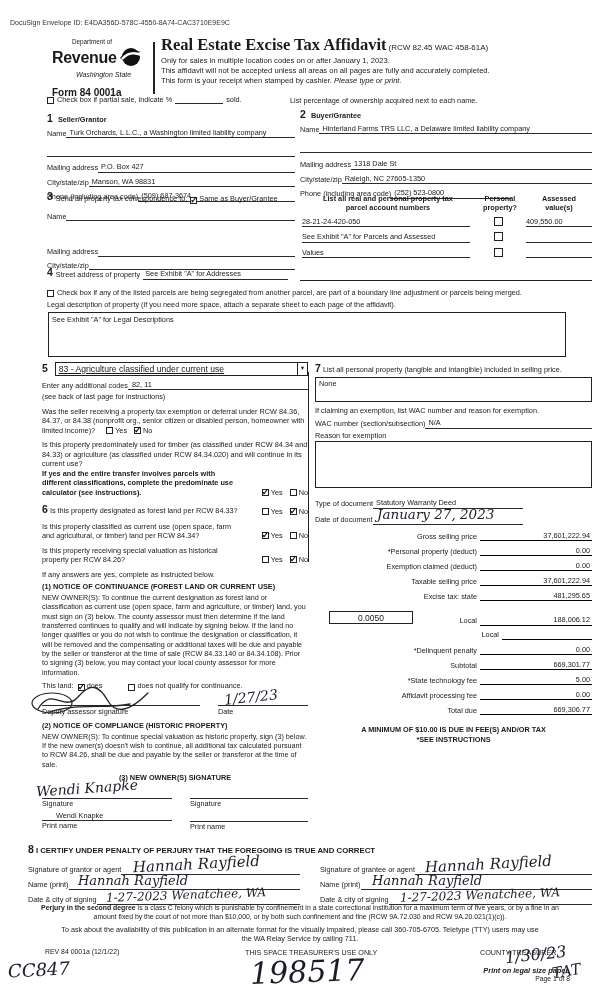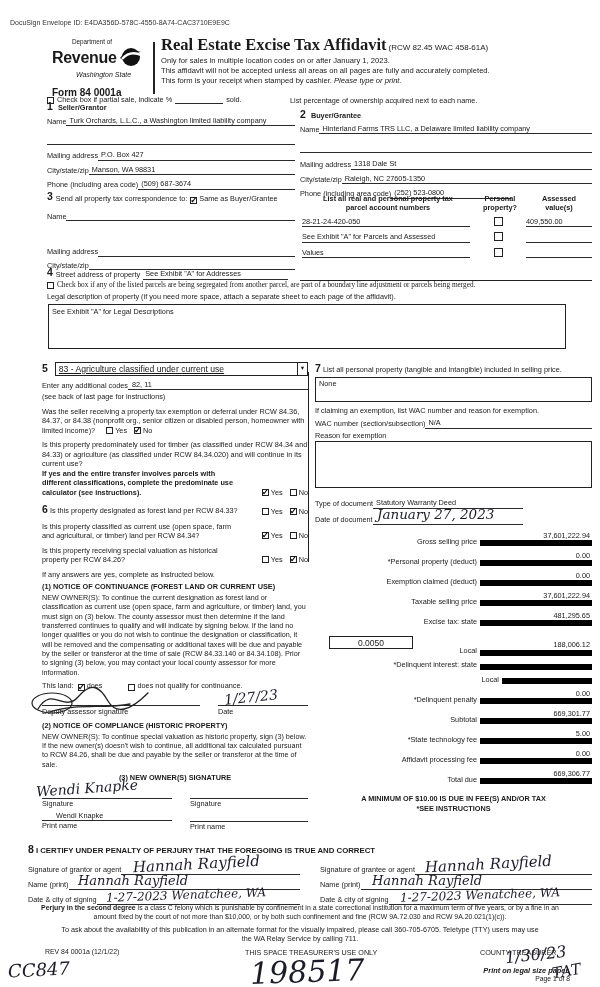--- a/index.html
+++ b/index.html
@@ -20,21 +20,21 @@
   .cb.ck::after { content:"✓"; position:absolute; left:-1px; top:-3px;
         font-size:9px; font-weight:bold; color:#0d0d0d; }
   .hand { font-family:"DejaVu Serif", serif; font-style:italic; color:#1c1c28;
         white-space:nowrap; pointer-events:none; }
   .dd { border:1px solid #222; display:flex; align-items:stretch; background:#fff; }
   .dd .txt { text-decoration:underline; padding:1px 3px; flex:1; }
   .dd .arr { border-left:1px solid #222; width:10px; display:flex;
         align-items:center; justify-content:center; font-size:5.5px; }
   .frow { display:flex; align-items:flex-end; justify-content:flex-end; margin-bottom:4.6px; }
   .frow .lbl { padding-right:3px; white-space:nowrap; }
-  .frow .amt { width:112px; border-bottom:6px solid #000000; text-align:right;
+  .frow .amt { width:112px; border-bottom:1px solid #000000; text-align:right;
         padding-right:2px; min-height:8px; }
   .yn { white-space:nowrap; margin-left:4px; }
   .yn .cb { margin:0 2px 0 5px; }
   .box { border:1px solid #222; background:#fff; }
   .qflex { display:flex; align-items:flex-end; justify-content:space-between; }
 </style>
 </head>
 <body>
 
 <div class="page">
@@ -69,21 +69,21 @@
   </div>
 
   <div class="abs row" style="left:47px;top:95px;">
     <span class="cb" style="margin-right:3px;"></span>
     <span>Check box if partial sale, indicate %</span>
     <span class="fill" style="width:48px;margin:0 3px;"></span>
     <span>sold.</span>
   </div>
   <div class="abs" style="left:290px;top:96px;">List percentage of ownership acquired next to each name.</div>
 
-  <div class="abs" style="left:47px;top:100px;width:248px;">
+  <div class="abs" style="left:47px;top:112px;width:248px;">
     <div><span class="sec">1</span>
       <span class="b" style="margin-left:3px;">Seller/Grantor</span></div>
     <div class="row" style="margin-top:2px;">
       <span>Name</span>
       <span class="fill" style="flex:1;padding-left:3px;">Turk Orchards, L.L.C., a Washington limited liability company</span>
     </div>
     <div class="fill" style="margin-top:11px;height:8px;"></div>
     <div class="row" style="margin-top:5px;">
       <span>Mailing address</span>
       <span class="fill" style="flex:1;padding-left:3px;">P.O. Box 427</span>
@@ -173,21 +173,21 @@
     </div>
   </div>
   <div class="abs" style="left:300px;top:280px;width:292px;height:1px;background:#222;"></div>
 
   <div class="abs" style="left:47px;top:266px;width:545px;">
     <div class="row">
       <span class="sec">4</span>
       <span style="margin:0 3px;">Street address of property</span>
       <span class="fill" style="width:145px;padding-left:2px;">See Exhibit "A" for Addresses</span>
     </div>
-    <div class="row" style="margin-top:0;font-family:Liberation Serif, serif;">
+    <div class="row" style="margin-top:8px;">
       <span class="cb" style="margin-right:3px;"></span>
       <span>Check box if any of the listed parcels are being segregated from another parcel, are part of a boundary line adjustment or parcels being merged.</span>
     </div>
     <div style="margin-top:3px;">Legal description of property (if you need more space, attach a separate sheet to each page of the affidavit).</div>
     <div class="box" style="margin-top:2px;margin-left:1px;width:518px;height:45px;padding:2px 3px;">
       <span>See Exhibit "A" for Legal Descriptions</span>
     </div>
   </div>
 
   <div class="abs" style="left:308px;top:372px;width:1px;height:190px;background:#222;"></div>
@@ -350,24 +350,20 @@
           <span class="amt">481,295.65</span>
         </div>
 
       <div class="frow" style="margin-top:14px;position:relative;">
         <span class="box abs" style="left:14px;top:-4px;width:84px;height:13px;text-align:center;font-size:8.5px;line-height:13px;">0.0050</span>
         <span class="lbl">Local</span>
           <span class="amt">188,006.12</span>
         </div>
 
       <div class="frow">
-        <span class="lbl">*Delinquent interest: state</span>
-          <span class="amt"></span>
-        </div>
-      <div class="frow">
         <span class="lbl">Local</span>
           <span class="amt" style="width:90px;"></span>
         </div>
       <div class="frow">
         <span class="lbl">*Delinquent penalty</span>
           <span class="amt">0.00</span>
         </div>
       <div class="frow">
         <span class="lbl">Subtotal</span>
           <span class="amt">669,301.77</span>

